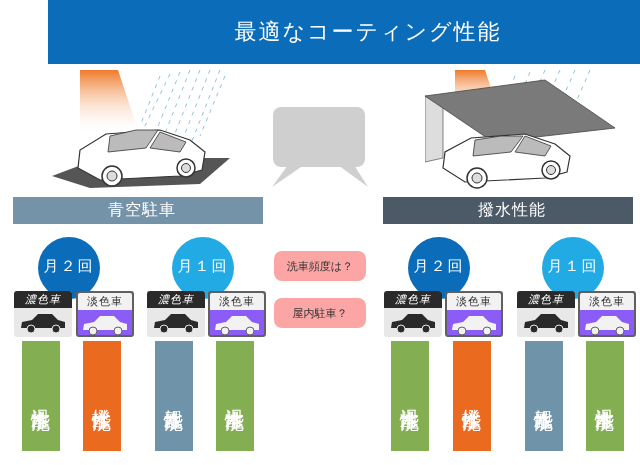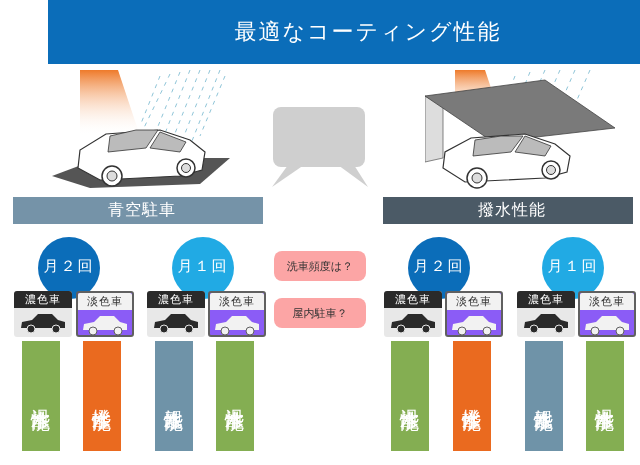--- a/index.html
+++ b/index.html
@@ -30,21 +30,21 @@
     font-size: 15px; display: flex; align-items: flex-start; justify-content: center;
     padding-top: 20px; letter-spacing: 2px;
   }
 
   .car-tile {
     position: absolute; width: 58px; height: 46px; border-radius: 3px; overflow: hidden;
   }
   .car-tile .tag {
     height: 17px; font-size: 11px; display: flex; align-items: center; justify-content: center; letter-spacing: 1px;
   }
-  .car-tile.dark { background: #e8e8e8; }
+  .car-tile.dark { background: #e8e8e8; font-style: italic; }
   .car-tile.dark .tag { background: #2a2a2a; color: #fff; }
   .car-tile.light { background: #8b5cf6; border: 2px solid #606060; }
   .car-tile.light .tag { background: #f2f2f2; color: #333; border-radius: 2px 2px 0 0; }
   .car-tile svg { display: block; margin: 2px auto 0; }
 
   .perf-bar {
     position: absolute; width: 38px; height: 110px; color: #fff; font-size: 19px;
     writing-mode: vertical-rl; text-orientation: upright; display: flex; align-items: center; justify-content: center;
     letter-spacing: 1px; line-height: 1;
   }

